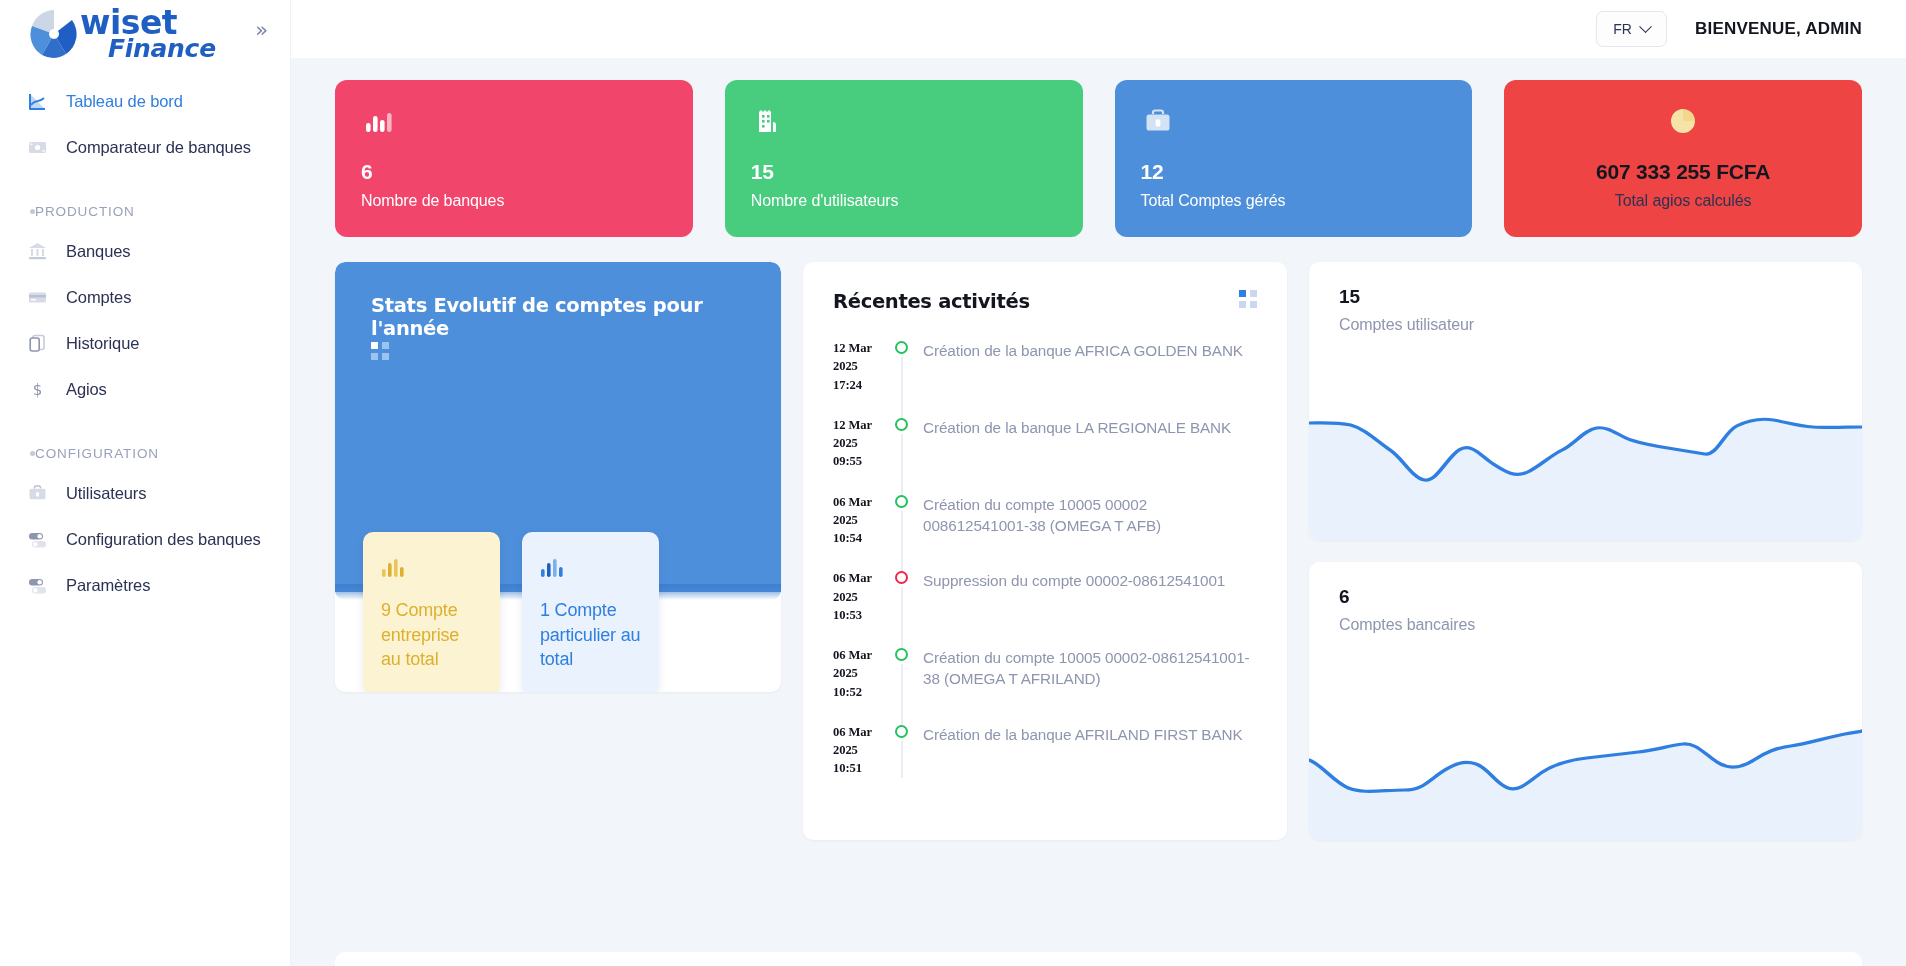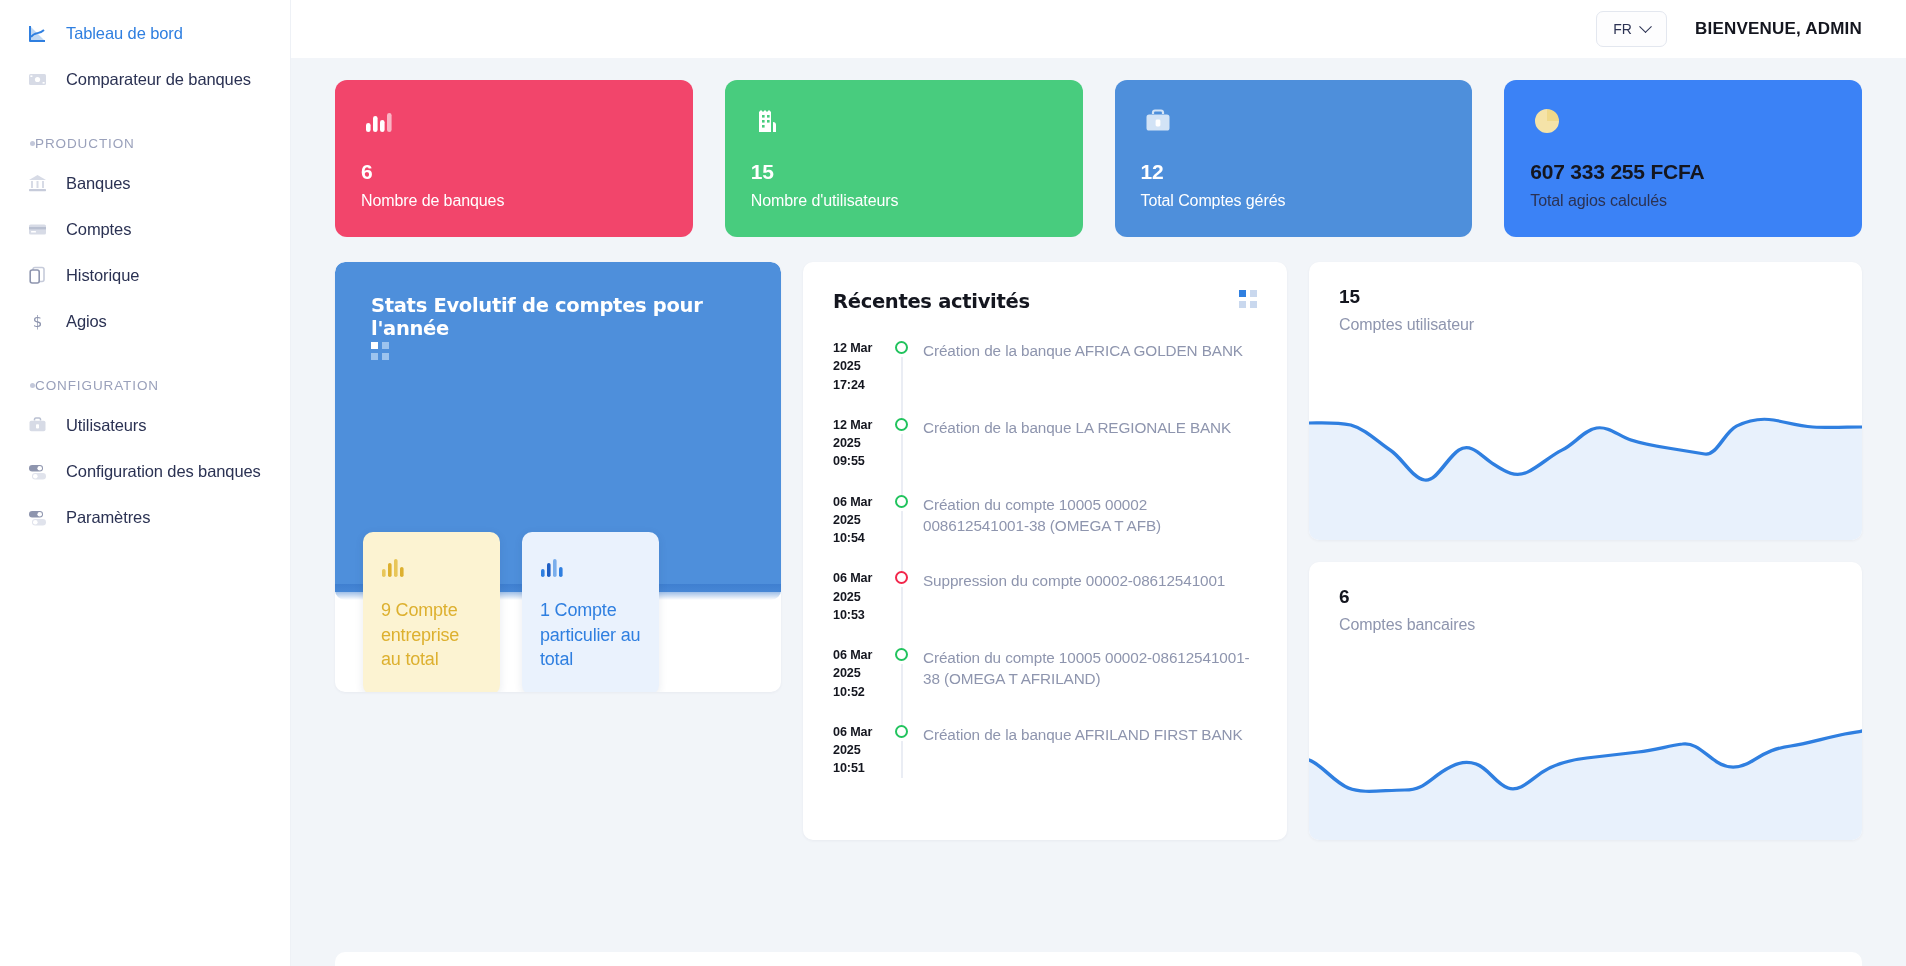--- a/index.html
+++ b/index.html
@@ -83,21 +83,21 @@
   .kpi {
     flex: 1; height: 157px; border-radius: 12px;
     padding: 24px 26px 0 26px; position: relative;
   }
   .kpi-ico { height: 40px; margin-bottom: 16px; }
   .kpi-val { font-size: 21px; font-weight: 700; letter-spacing: -0.2px; }
   .kpi-lbl { font-size: 16px; margin-top: 8px; letter-spacing: -0.1px; }
   .kpi.pink   { background: #f2456b; }
   .kpi.green  { background: #48cc7e; }
   .kpi.blue   { background: #4e8fdb; }
-  .kpi.cream  { background: #3b82f6; }
+  .kpi.cream  { background: #ef4444; text-align: center; }
   .kpi.pink .kpi-val, .kpi.pink .kpi-lbl,
   .kpi.green .kpi-val, .kpi.green .kpi-lbl,
   .kpi.blue .kpi-val, .kpi.blue .kpi-lbl { color: #ffffff; }
   .kpi.cream .kpi-val { color: #14161f; }
   .kpi.cream .kpi-lbl { color: #2b3253; }
 
   
   .lower { display: flex; gap: 22px; margin-top: 25px; }
   .col-stats { width: 446px; flex: none; }
   .col-acts  { width: 484px; flex: none; }
@@ -145,21 +145,21 @@
   .acts-title {
     font-size: 19.5px; font-weight: 700; color: #14161f; letter-spacing: -0.3px;
     font-family: "DejaVu Sans", sans-serif;
   }
   .acts-list { margin-top: 26px; position: relative; }
   .act {
     display: flex; gap: 0; position: relative; margin-bottom: 22px;
   }
   .act-date {
     width: 58px; flex: none; font-size: 12.6px; font-weight: 700;
-    color: #14161f; line-height: 1.45; letter-spacing: -0.1px;
+    color: #14161f; line-height: 1.45; letter-spacing: -0.1px; font-family: Liberation Serif, serif;
   }
   .act-rail { width: 32px; flex: none; position: relative; }
   .act-dot {
     width: 13px; height: 13px; border-radius: 50%;
     border: 2.5px solid #22c35e; background: #ffffff;
     position: absolute; left: 4px; top: 2px;
   }
   .act-dot.del { border-color: #f2264b; }
   .act-line {
     position: absolute; left: 10px; top: 18px; bottom: -24px;
@@ -193,20 +193,38 @@
   .loader-dots { display: grid; grid-template-columns: 7px 7px; gap: 4px; }
   .loader-dots i { width: 7px; height: 7px; display: block; }
 </style>
 </head>
 <body>
 
 <div class="app">
 
   <aside class="sidebar">
 
+    <div class="brand-row">
+      <div class="logo">
+        <div class="logo-mark">
+          <svg width="52" height="52" viewBox="0 0 52 52">
+            <path d="M26 26 L26 2 A24 24 0 0 0 4 18 Z" fill="#cdd6e6"></path>
+            <path d="M26 26 L4 18 A24 24 0 0 0 14 47 Z" fill="#4e8fdb"></path>
+            <path d="M26 26 L14 47 A24 24 0 0 0 38 46 Z" fill="#2f6fc9"></path>
+            <path d="M26 26 L38 46 A24 24 0 0 0 44 12 Z" fill="#1f5fc4"></path>
+            <circle cx="26" cy="26" r="5" fill="#ffffff"></circle>
+          </svg>
+        </div>
+        <div class="logo-text">
+          <span class="logo-wiset">wiset</span>
+          <span class="logo-finance">Finance</span>
+        </div>
+      </div>
+      <div class="collapse-btn">»</div>
+    </div>
 
     <nav class="nav">
 
       <div class="nav-item active">
         <span class="nav-ico">
           <svg width="21" height="21" viewBox="0 0 21 21">
             <path d="M3 3 L3 18 L18 18 Z" fill="#4e8fdb" opacity="0.35"></path>
             <path d="M3 3 L3 18 L18 18" fill="none" stroke="#2f7fe0" stroke-width="2" stroke-linejoin="round"></path>
             <path d="M4 14 C8 8, 12 12, 17 7" fill="none" stroke="#2f7fe0" stroke-width="1.8"></path>
           </svg>

